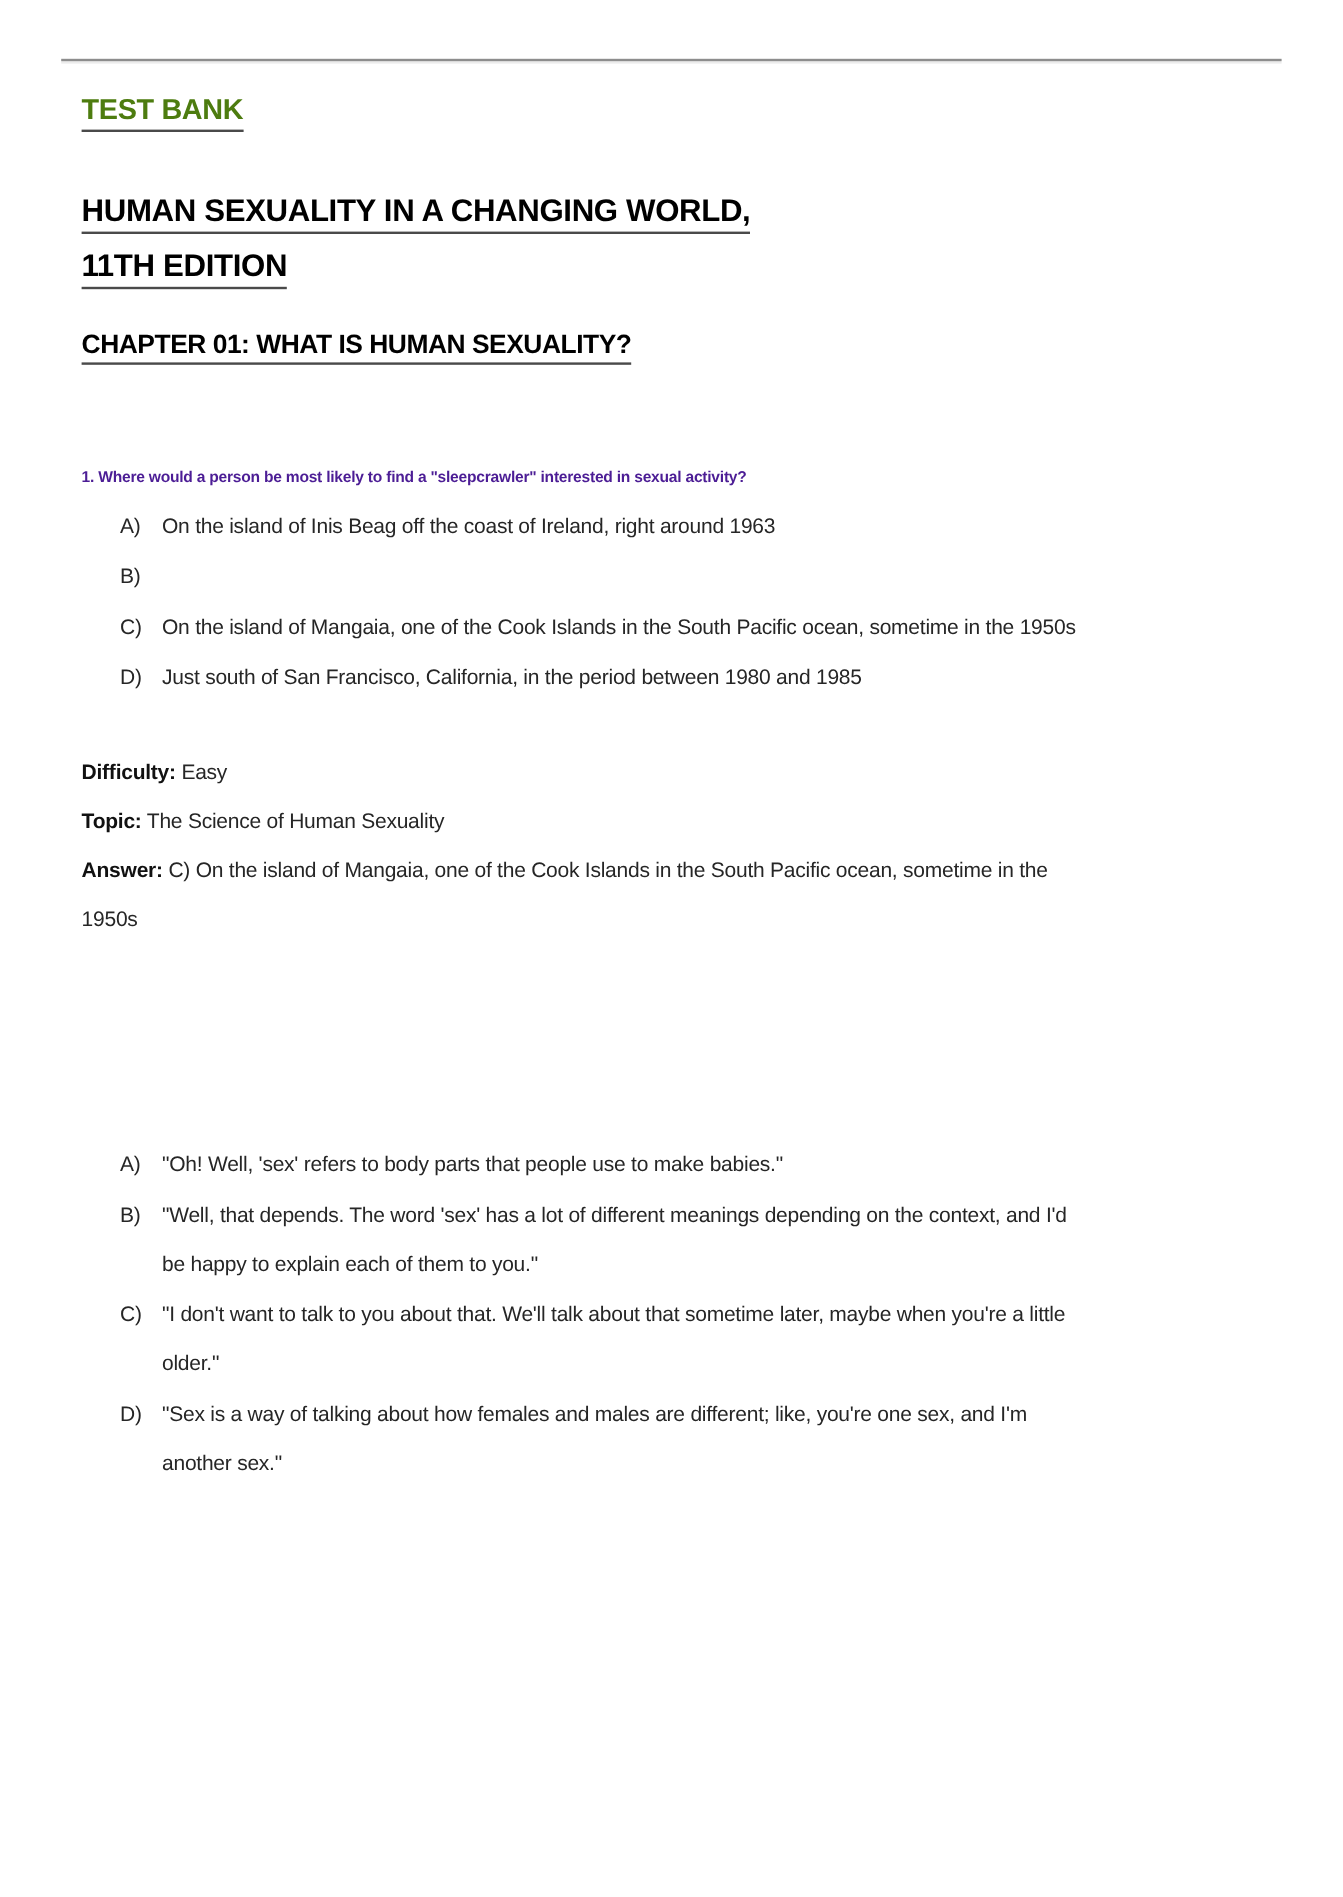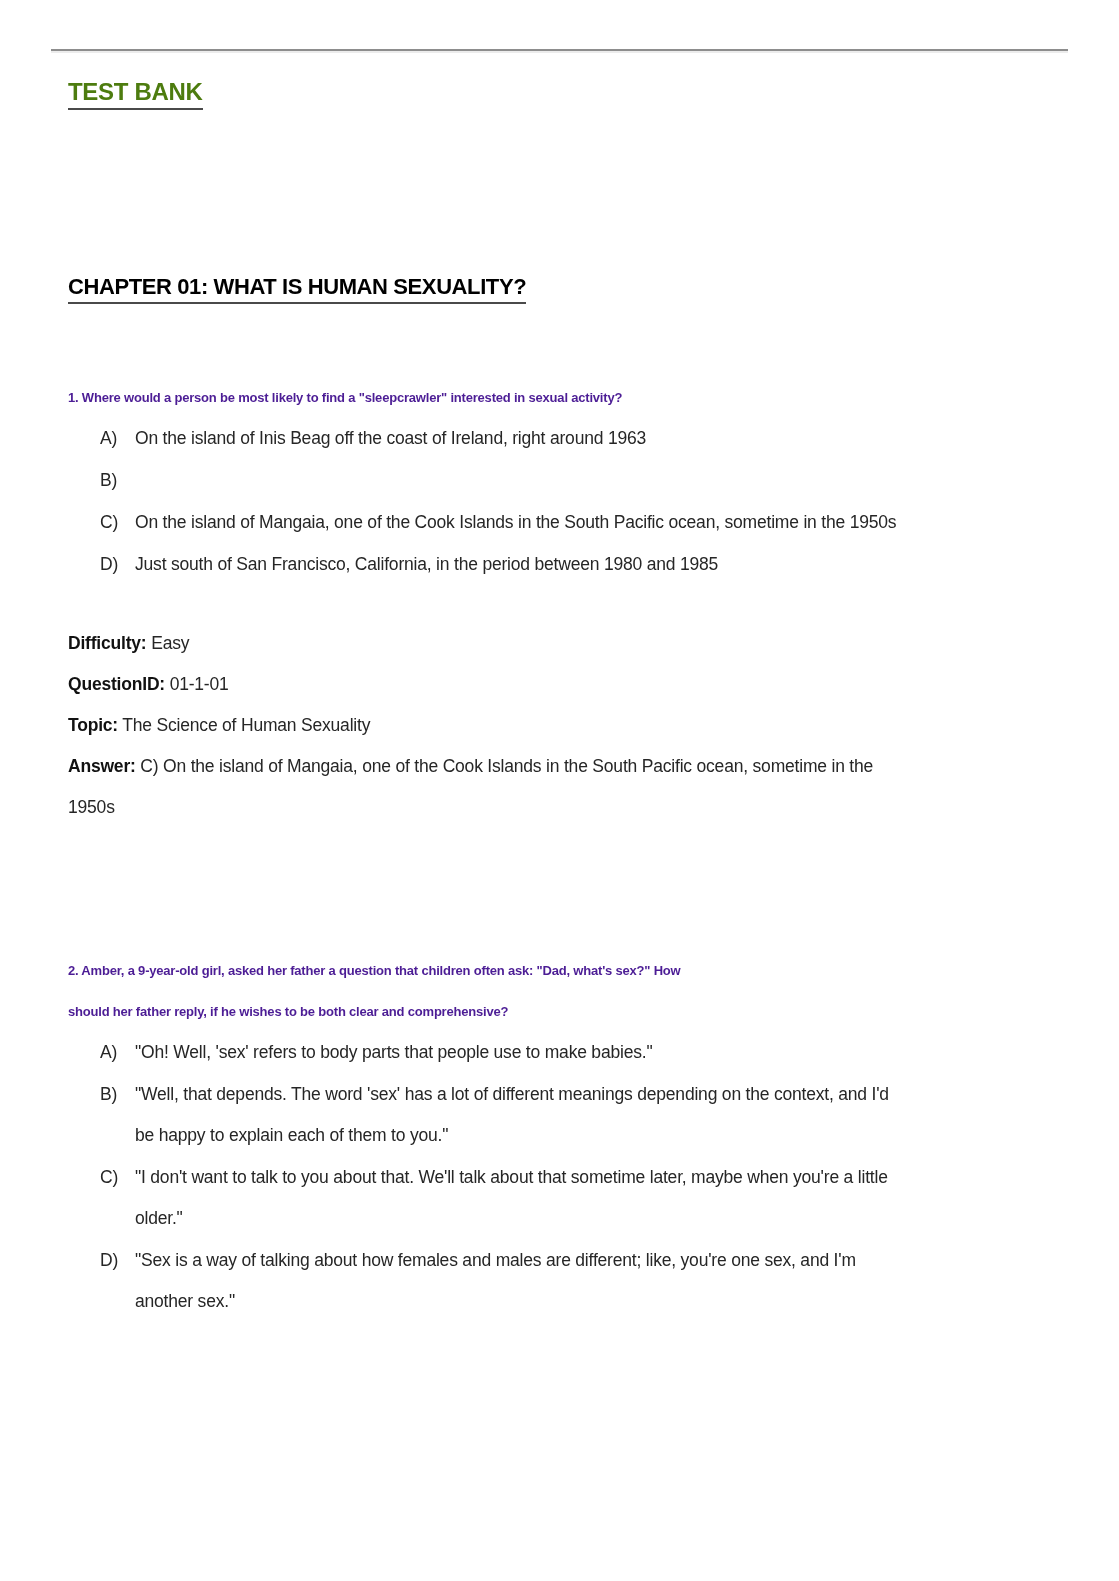--- a/index.html
+++ b/index.html
@@ -74,20 +74,24 @@
 </style>
 </head>
 <body>
 
 <div class="page">
 
   <div class="top-rule"></div>
 
   <h1 class="abs h-doc-title"><span class="u">TEST BANK</span></h1>
 
+  <h2 class="abs h-book-title">
+    <div><span class="u">HUMAN SEXUALITY IN A CHANGING WORLD,</span></div>
+    <div><span class="u">11TH EDITION</span></div>
+  </h2>
 
   <h3 class="abs h-chapter"><span class="u">CHAPTER 01: WHAT IS HUMAN SEXUALITY?</span></h3>
 
 
   <section class="abs q-block pos-q1">
     <p class="q-text">1. Where would a person be most likely to find a "sleepcrawler" interested in sexual activity?</p>
     <div class="options">
       <div class="option">
         <span class="opt-label">A)</span>
         <span class="opt-text"><span>On the island of Inis Beag off the coast of Ireland, right around 1963</span></span>
@@ -101,29 +105,26 @@
       </div>
       <div class="option">
         <span class="opt-label">D)</span>
         <span class="opt-text"><span>Just south of San Francisco, California, in the period between 1980 and 1985</span></span>
       </div>
     </div>
   </section>
 
   <div class="abs metadata pos-meta1">
     <p class="meta-row"><span class="meta-label">Difficulty:</span><span> Easy</span></p>
-    <p class="meta-row"><span class="meta-label">QuestionID:</span><span> 01-1-01</span></p>
     <p class="meta-row"><span class="meta-label">Topic:</span><span> The Science of Human Sexuality</span></p>
     <p class="meta-row"><span class="meta-label">Answer:</span><span> C) On the island of Mangaia, one of the Cook Islands in the South Pacific ocean, sometime in the
 1950s</span></p>
   </div>
 
   <section class="abs q-block pos-q2">
-    <p class="q-text">2. Amber, a 9-year-old girl, asked her father a question that children often ask: "Dad, what's sex?" How
-should her father reply, if he wishes to be both clear and comprehensive?</p>
     <div class="options">
       <div class="option">
         <span class="opt-label">A)</span>
         <span class="opt-text"><span>"Oh! Well, 'sex' refers to body parts that people use to make babies."</span></span>
       </div>
       <div class="option">
         <span class="opt-label">B)</span>
         <span class="opt-text"><span>"Well, that depends. The word 'sex' has a lot of different meanings depending on the context, and I'd
 be happy to explain each of them to you."</span></span>
       </div>

